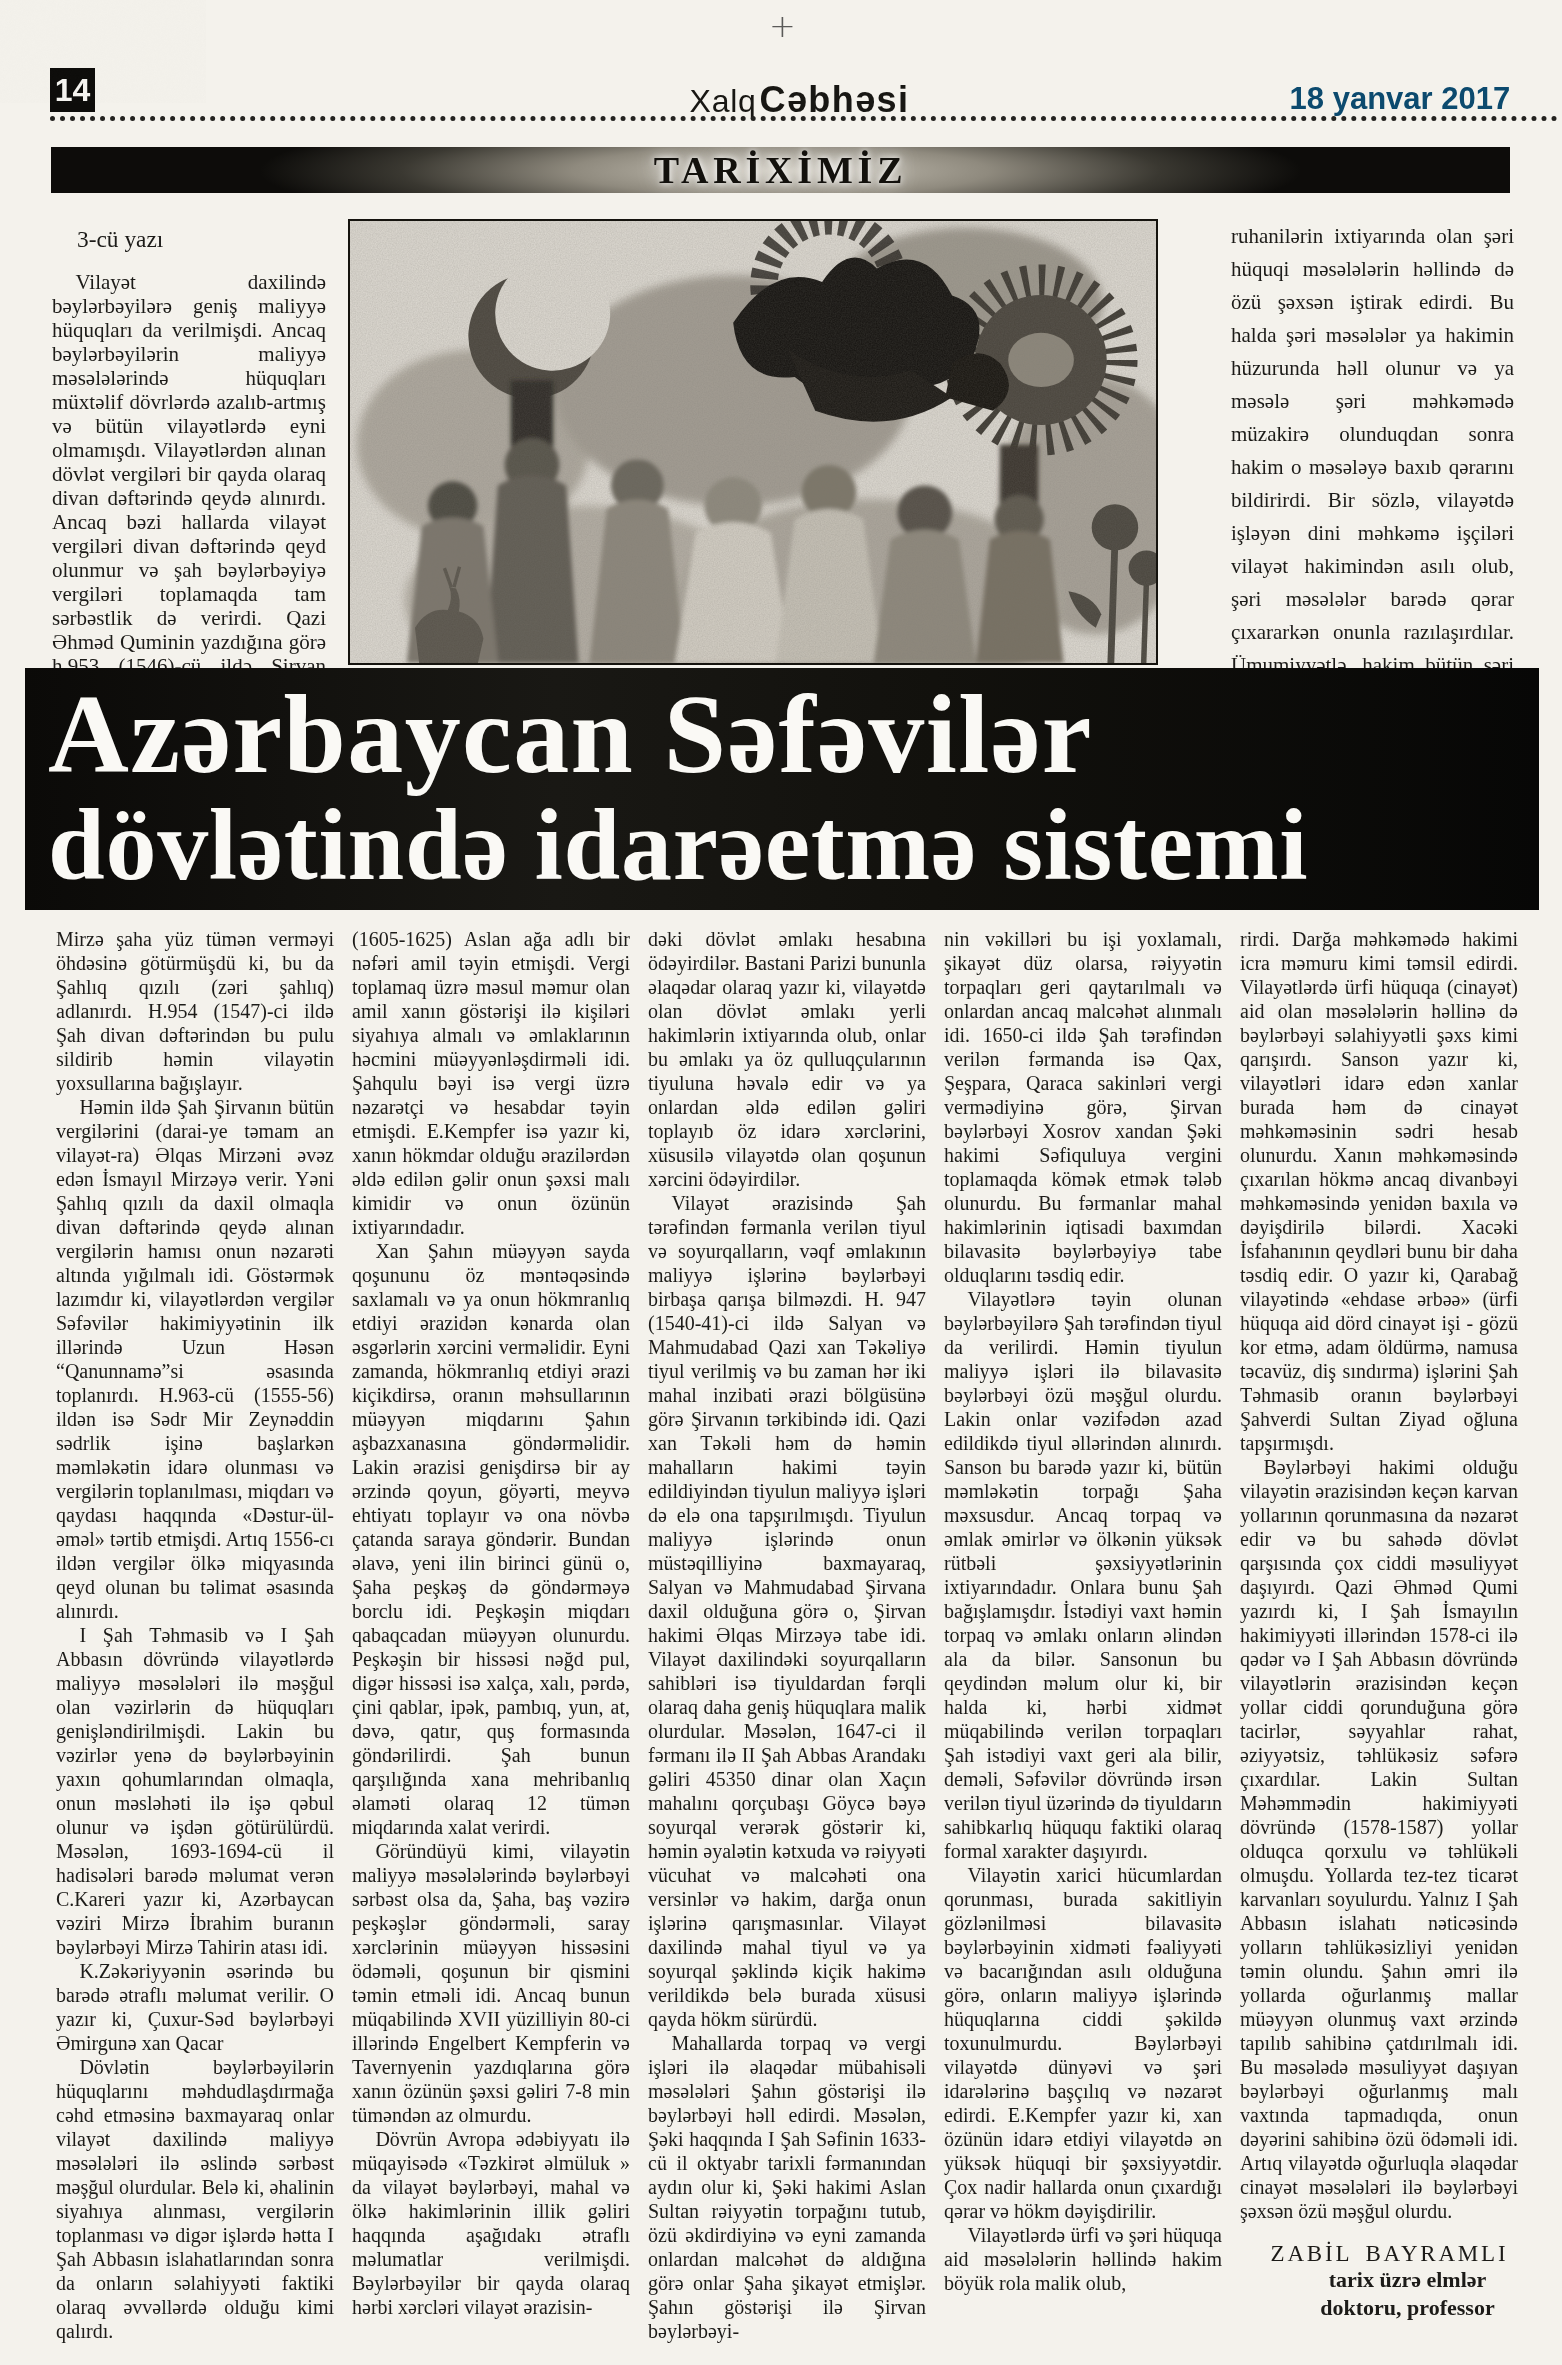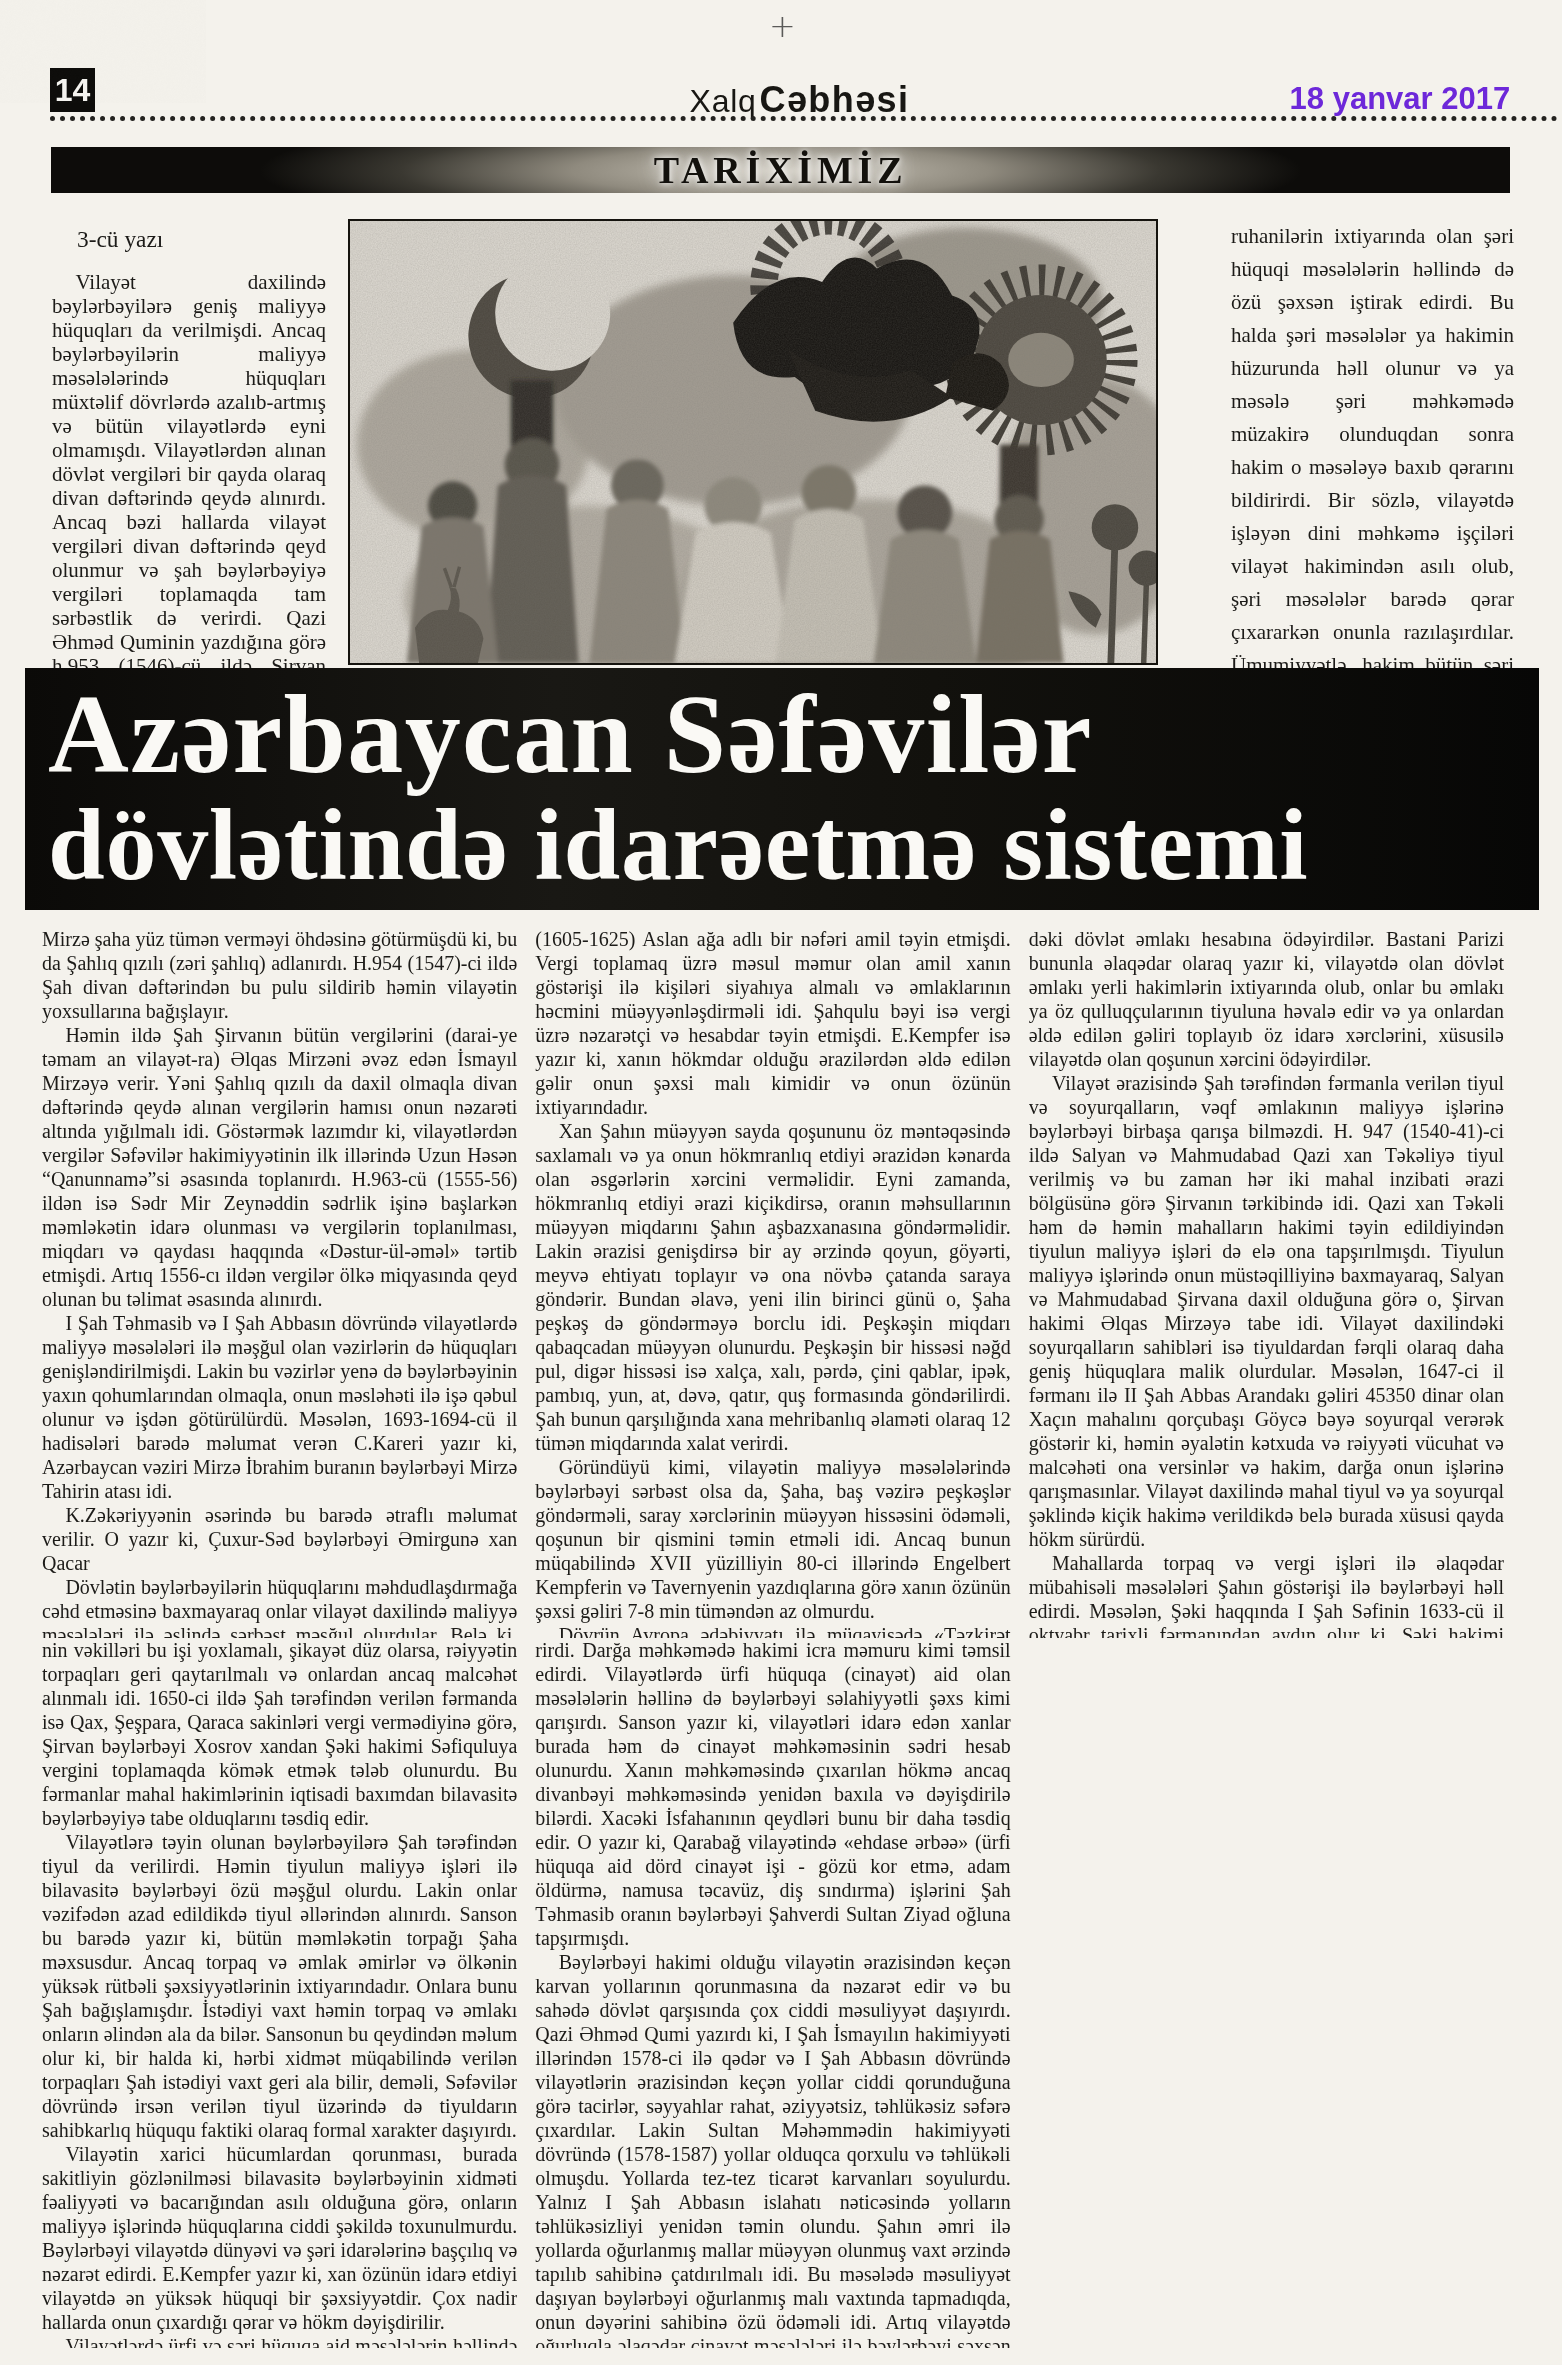--- a/index.html
+++ b/index.html
@@ -25,21 +25,21 @@
     display:flex;align-items:center;justify-content:center;
   }
   .masthead{
     position:absolute;left:0;right:0;bottom:-2.8px;text-align:center;
     font-family:"Liberation Sans",sans-serif;color:#181713;padding-left:36px;
   }
   .masthead .mh-reg{font-size:32px;font-weight:400;letter-spacing:0.7px;}
   .masthead .mh-bold{font-size:36px;font-weight:900;letter-spacing:1.4px;}
   .date{
     position:absolute;right:2.8px;bottom:1.4px;
-    font-family:"Liberation Sans",sans-serif;font-size:31px;font-weight:600;color:#6d28d9;
+    font-family:"Liberation Sans",sans-serif;font-size:31px;font-weight:600;color:#0c4a6e;
   }
   .dotted-rule{
     position:absolute;top:116px;left:50px;right:4.1px;height:0;
     border-bottom:5.5px dotted #242320;
   }
   
   .banner{
     position:absolute;top:147px;left:51px;width:1459px;height:46px;
     background:radial-gradient(ellipse 42% 160% at 50% 52%, #cbc6ba 0%, #8f8a7e 34%, #3a3831 62%, #0d0c0a 85%);
     display:flex;align-items:center;justify-content:center;
@@ -66,22 +66,22 @@
   
   .headline-block{
     position:absolute;top:668px;left:25px;width:1514px;height:242px;
     background:linear-gradient(90deg,#0b0a08 0%, #191814 35%, #12110d 60%, #070706 100%);
     box-sizing:border-box;padding:11px 0 0 23px;color:#faf9f5;
   }
   .h-line1{font-size:112px;line-height:111px;font-weight:bold;letter-spacing:1.4px;}
   .h-line2{font-size:102px;line-height:109px;font-weight:bold;letter-spacing:0.7px;}
   
   .body-cols{
-    position:absolute;top:927px;left:42px;width:1462px;height:1421px;
-    display:grid;grid-template-columns:repeat(3,1fr);column-gap:18px;
+    position:absolute;top:927px;left:56px;width:1462px;height:1421px;
+    display:grid;grid-template-columns:repeat(5,1fr);column-gap:18px;
     font-size:20px;line-height:24px;overflow:hidden;
   }
   .col{overflow:hidden;}
   
   .sig{margin-top:19px;}
   .sig-name{
     text-align:right;font-size:23px;letter-spacing:2.8px;word-spacing:5.5px;padding-right:9.6px;
   }
   .sig-title{
     font-weight:bold;font-size:22px;line-height:28px;

